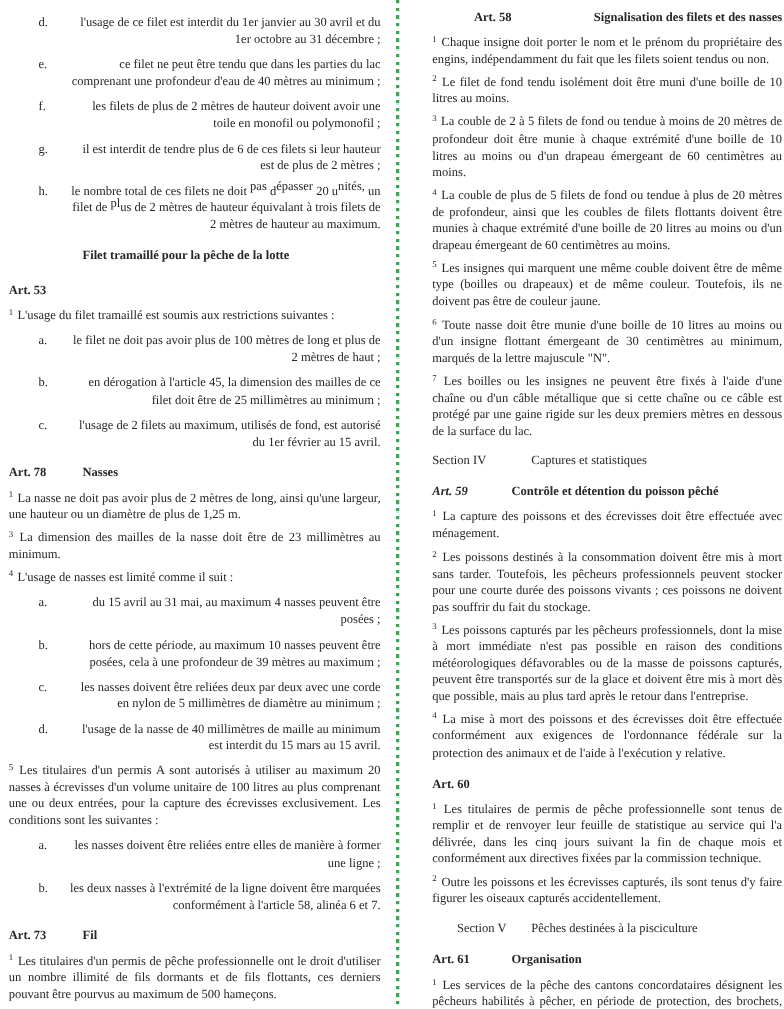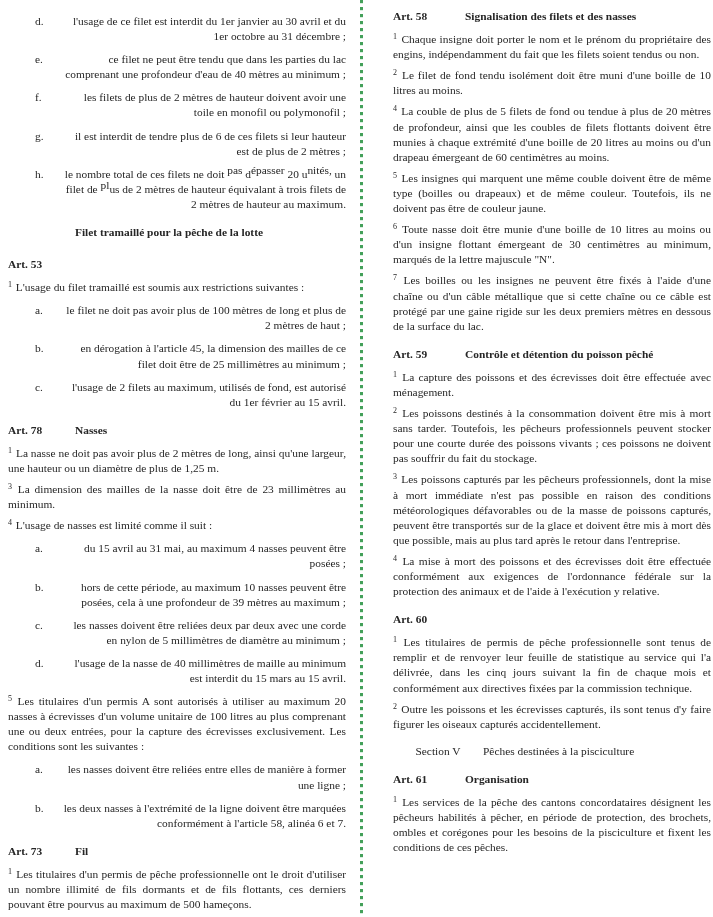--- a/index.html
+++ b/index.html
@@ -44,21 +44,21 @@
     font-size: 8px;
     line-height: 0;
     vertical-align: 4px;
     margin-right: 1px;
   }
   .heading {
     display: flex;
     margin: 13px 0 8px 0;
     font-weight: bold;
   }
-  .heading.first { margin-top: 3px; }
+  .heading.first { margin-top: 3px; text-align: right; }
   .heading .num { flex: 0 0 auto; }
   .heading .title { flex: 1; }
   .section-row {
     display: flex;
     margin: 12px 0 8px 0;
     font-weight: normal;
   }
   .item {
     display: flex;
     margin: 8px 0;
@@ -161,26 +161,31 @@
       </div>
     </div>
   <div class="divider"></div>
   <div class="col col-right">
       <div class="heading first">
         <span class="num" style="width: 72px; flex: 0 0 72px;">Art. 58</span>
         <span class="title">Signalisation des filets et des nasses</span>
       </div>
       <p class="para"><sup class="fnote">1</sup><span> Chaque insigne doit porter le nom et le prénom du propriétaire des engins, indépendamment du fait que les filets soient tendus ou non.</span></p>
       <p class="para"><sup class="fnote">2</sup><span> Le filet de fond tendu isolément doit être muni d'une boille de 10 litres au moins.</span></p>
+      <p class="para"><sup class="fnote">3</sup><span> La couble de 2 à 5 filets de fond ou tendue à moins de 20 mètres de profondeur doit être munie à chaque extrémité d'une boille de 10 litres au moins ou d'un drapeau émergeant de 60 centimètres au moins.</span></p>
       <p class="para"><sup class="fnote">4</sup><span> La couble de plus de 5 filets de fond ou tendue à plus de 20 mètres de profondeur, ainsi que les coubles de filets flottants doivent être munies à chaque extrémité d'une boille de 20 litres au moins ou d'un drapeau émergeant de 60 centimètres au moins.</span></p>
       <p class="para"><sup class="fnote">5</sup><span> Les insignes qui marquent une même couble doivent être de même type (boilles ou drapeaux) et de même couleur. Toutefois, ils ne doivent pas être de couleur jaune.</span></p>
       <p class="para"><sup class="fnote">6</sup><span> Toute nasse doit être munie d'une boille de 10 litres au moins ou d'un insigne flottant émergeant de 30 centimètres au minimum, marqués de la lettre majuscule "N".</span></p>
       <p class="para"><sup class="fnote">7</sup><span> Les boilles ou les insignes ne peuvent être fixés à l'aide d'une chaîne ou d'un câble métallique que si cette chaîne ou ce câble est protégé par une gaine rigide sur les deux premiers mètres en dessous de la surface du lac.</span></p>
-      <div class="heading">
-        <span class="num" style="width: 72px; flex: 0 0 72px;">Art. 59</span>
+      <div class="section-row">
+        <span class="num" style="width: 90px; flex: 0 0 90px;">Section IV</span>
+        <span class="title">Captures et statistiques</span>
+      </div>
+      <div class="heading">
+        <span class="num" style="width: 72px; flex: 0 0 72px; font-style: italic;">Art. 59</span>
         <span class="title">Contrôle et détention du poisson pêché</span>
       </div>
       <p class="para"><sup class="fnote">1</sup><span> La capture des poissons et des écrevisses doit être effectuée avec ménagement.</span></p>
       <p class="para"><sup class="fnote">2</sup><span> Les poissons destinés à la consommation doivent être mis à mort sans tarder. Toutefois, les pêcheurs professionnels peuvent stocker pour une courte durée des poissons vivants ; ces poissons ne doivent pas souffrir du fait du stockage.</span></p>
       <p class="para"><sup class="fnote">3</sup><span> Les poissons capturés par les pêcheurs professionnels, dont la mise à mort immédiate n'est pas possible en raison des conditions météorologiques défavorables ou de la masse de poissons capturés, peuvent être transportés sur de la glace et doivent être mis à mort dès que possible, mais au plus tard après le retour dans l'entreprise.</span></p>
       <p class="para"><sup class="fnote">4</sup><span> La mise à mort des poissons et des écrevisses doit être effectuée conformément aux exigences de l'ordonnance fédérale sur la protection des animaux et de l'aide à l'exécution y relative.</span></p>
       <div class="heading">
         <span class="num" style="width: 72px; flex: 0 0 72px;">Art. 60</span>
       </div>
       <p class="para"><sup class="fnote">1</sup><span> Les titulaires de permis de pêche professionnelle sont tenus de remplir et de renvoyer leur feuille de statistique au service qui l'a délivrée, dans les cinq jours suivant la fin de chaque mois et conformément aux directives fixées par la commission technique.</span></p>

